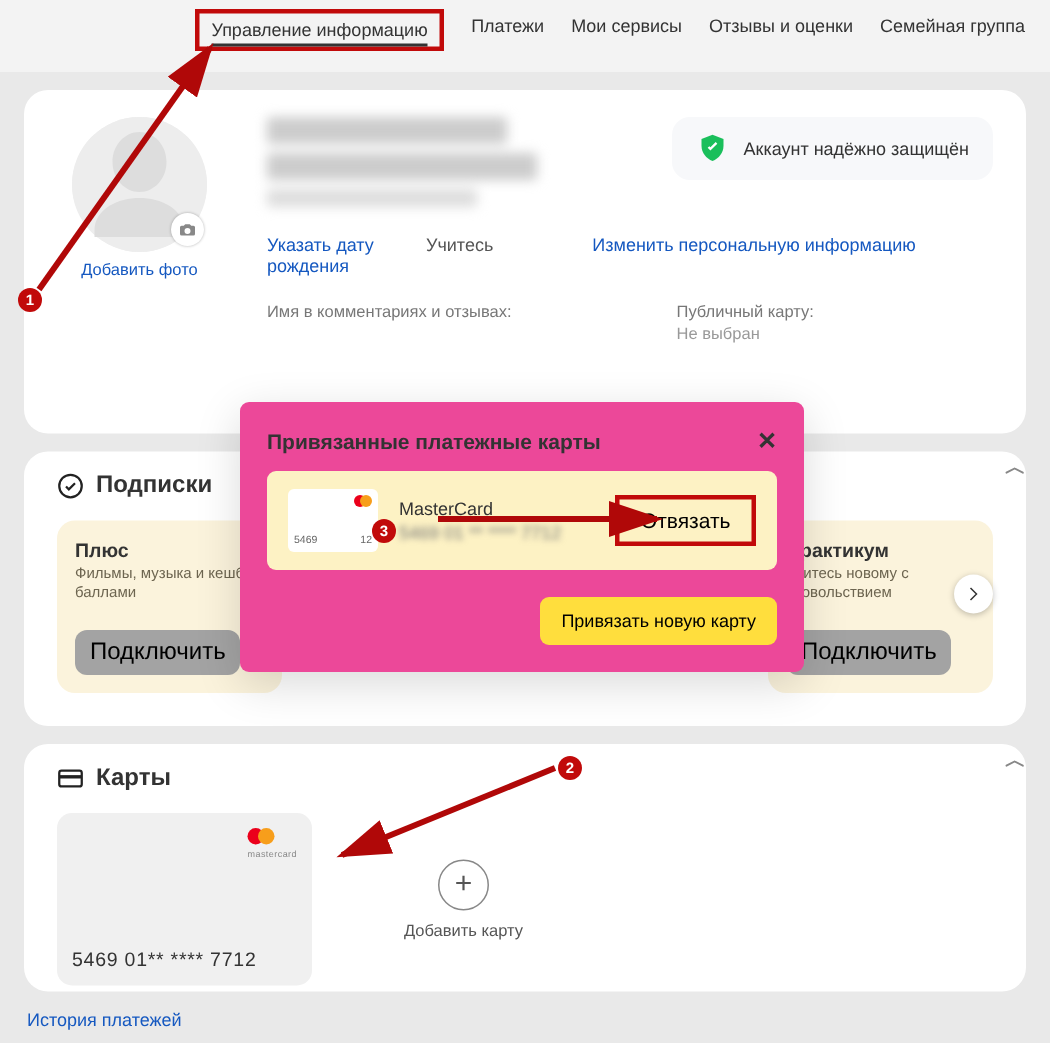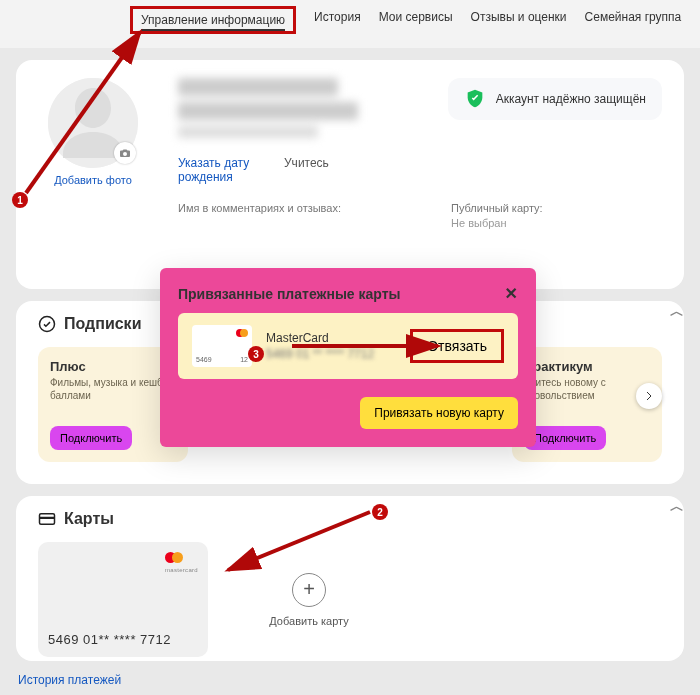--- a/index.html
+++ b/index.html
@@ -41,21 +41,21 @@
   .sect { position:relative; }
   .sect-head { display:flex; align-items:center; gap:8px; font-weight:bold; font-size:16px; }
   .chev { position:absolute; right:0; top:2px; color:#888; font-size:14px; }
 
   
   .cards-row { display:flex; gap:16px; margin-top:14px; position:relative; }
   .sub-card { width:150px; height:115px; background:#fbf3dc; border-radius:12px; padding:12px; display:flex; flex-direction:column; justify-content:space-between;gap:12px; }
   .sub-card.last { margin-left:auto; }
   .sub-title { font-size:13px; font-weight:bold; }
   .sub-desc { font-size:10px; color:#6d6550; margin-top:3px; line-height:1.25; }
-  .sub-btn { background:#d946ef; border:none; border-radius:8px; padding:6px 10px; font-size:11px; cursor:pointer; align-self:flex-start; }
+  .sub-btn { background:#a3a3a3; border:none; border-radius:8px; padding:6px 10px; font-size:16px; cursor:pointer; align-self:flex-start; }
   .scroll-next { position:absolute; right:0px; top:36px; width:26px; height:26px; border-radius:50%; background:#fff; box-shadow:0 1px 4px rgba(0,0,0,.25); display:flex; align-items:center; justify-content:center; cursor:pointer; }
 
   
   .pay-card { width:170px; height:115px; background:#f0f0f0; border-radius:10px; padding:10px; display:flex; flex-direction:column; justify-content:space-between; }
   .pay-card .brand { margin-left:auto; }
   .pay-num { font-size:13px; letter-spacing:0.5px; margin-top:6px; color:#333; }
   .add-card { width:170px; height:115px; border-radius:10px; display:flex; flex-direction:column; align-items:center; justify-content:center; gap:8px; }
   .add-circle { width:34px; height:34px; border:1px solid #888; border-radius:50%; display:flex; align-items:center; justify-content:center; font-size:20px; color:#555; }
   .add-label { font-size:11px; color:#555; }
 
@@ -87,21 +87,21 @@
   .mc-small span { width:8px; height:8px; }
   .brand-label { font-size:6px; color:#888; text-align:right; margin-top:1px; letter-spacing:0.3px; }
 </style>
 </head>
 <body>
 
 <div class="tabs">
   <span class="tab-active-box">
     <span class="tab-underline">Управление информацию</span>
   </span>
-  <span>История</span>
+  <span>Платежи</span>
   <span>Мои сервисы</span>
   <span>Отзывы и оценки</span>
   <span>Семейная группа</span>
 </div>
 
 <div class="panel" style="padding-bottom:60px;">
   <div class="secure-badge">
     <svg class="shield" viewBox="0 0 24 24">
         <path fill="#1abf5b" d="M12 2l8 3v5c0 5-3.4 9.5-8 11-4.6-1.5-8-6-8-11V5l8-3z"></path>
         <path fill="#fff" d="M10.5 13.5l-2-2 1.2-1.2 0.8 0.8 3.8-3.8 1.2 1.2z"></path>
@@ -127,20 +127,21 @@
 
     <div class="info-col">
       <div class="name-box">
         <div class="name-line"></div>
         <div class="name-line" style="width:180px;"></div>
         <div class="nick-line" style="margin-top:6px;"></div>
       </div>
       <div class="row-links">
         <span class="link" style="max-width:80px; display:inline-block;">Указать дату рождения</span>
         <span class="muted">Учитесь</span>
+        <span class="link" style="margin-left:40px;">Изменить персональную информацию</span>
       </div>
       <div class="meta-row">
         <div>
           <div class="meta-label">Имя в комментариях и отзывах:</div>
         </div>
         <div>
           <div class="meta-label">Публичный карту:</div>
           <div class="meta-val">Не выбран</div>
         </div>
       </div>

